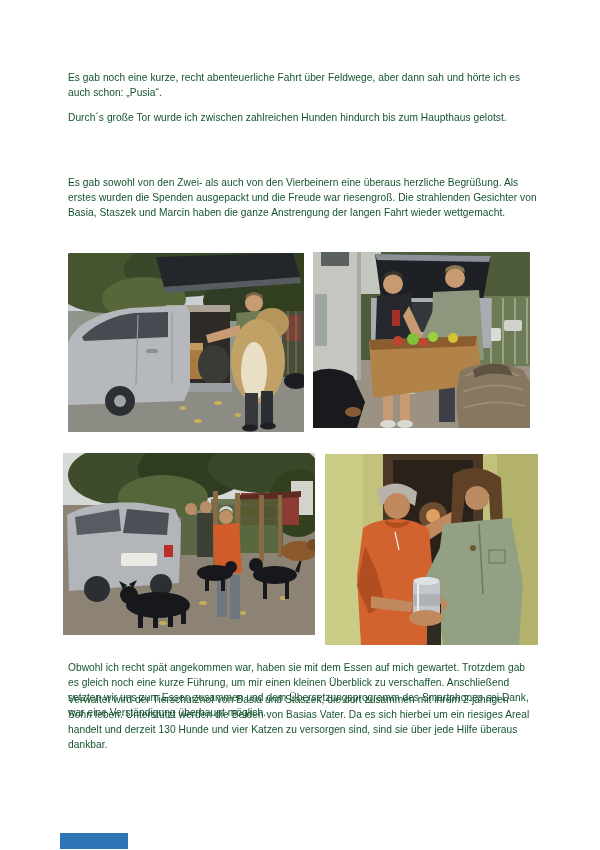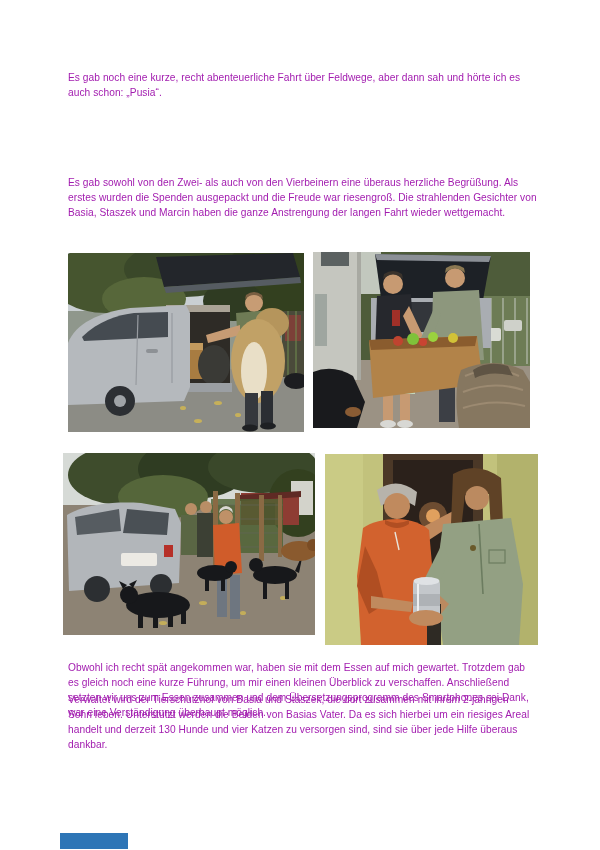--- a/index.html
+++ b/index.html
@@ -1,18 +1,18 @@
 <!DOCTYPE html>
 <html><head>
 <meta charset="utf-8">
 <style>
   html,body{margin:0;padding:0;background:#ffffff;}
   .page{
     position:relative;width:600px;height:850px;background:#ffffff;overflow:hidden;
-    font-family:"Liberation Sans","DejaVu Sans",sans-serif;color:#a21caf;
+    font-family:"Liberation Sans","DejaVu Sans",sans-serif;color:#14532d;
   }
   .para{
     position:absolute;left:68px;width:524px;margin:0;
     font-size:10.2px;line-height:15px;white-space:pre-line;letter-spacing:0.05px;
   }
   .p1{top:70px;}
   .p2{top:110px;}
   .p3{top:175px;}
   .p4{top:660px;}
   .p5{top:692px;}
@@ -24,20 +24,21 @@
   #ph4{left:325px;top:454px;width:213px;height:191px;}
   .footer-marker{position:absolute;left:60px;top:833px;width:68px;height:16px;}
 </style>
 </head>
 <body>
 
 <div class="page">
 
   <p class="para p1">Es gab noch eine kurze, recht abenteuerliche Fahrt über Feldwege, aber dann sah und hörte ich es
 auch schon: „Pusia“.</p>
+  <p class="para p2">Durch´s große Tor wurde ich zwischen zahlreichen Hunden hindurch bis zum Haupthaus gelotst.</p>
   <p class="para p3">Es gab sowohl von den Zwei- als auch von den Vierbeinern eine überaus herzliche Begrüßung. Als
 erstes wurden die Spenden ausgepackt und die Freude war riesengroß. Die strahlenden Gesichter von
 Basia, Staszek und Marcin  haben die ganze Anstrengung der langen Fahrt wieder wettgemacht.</p>
 
   <figure class="photo" id="ph1" aria-label="Mann in olivem Shirt trägt ein großes Fell-Bündel am offenen Kofferraum eines silbernen Kombis, Bäume im Hintergrund">
     <svg viewBox="0 0 236 179" xmlns="http://www.w3.org/2000/svg">
       <rect width="236" height="179" fill="#8f978c"></rect>
       <rect width="236" height="58" fill="#c9cfd2"></rect>
       <g>
         <ellipse cx="38" cy="26" rx="56" ry="34" fill="#46552f"></ellipse>

